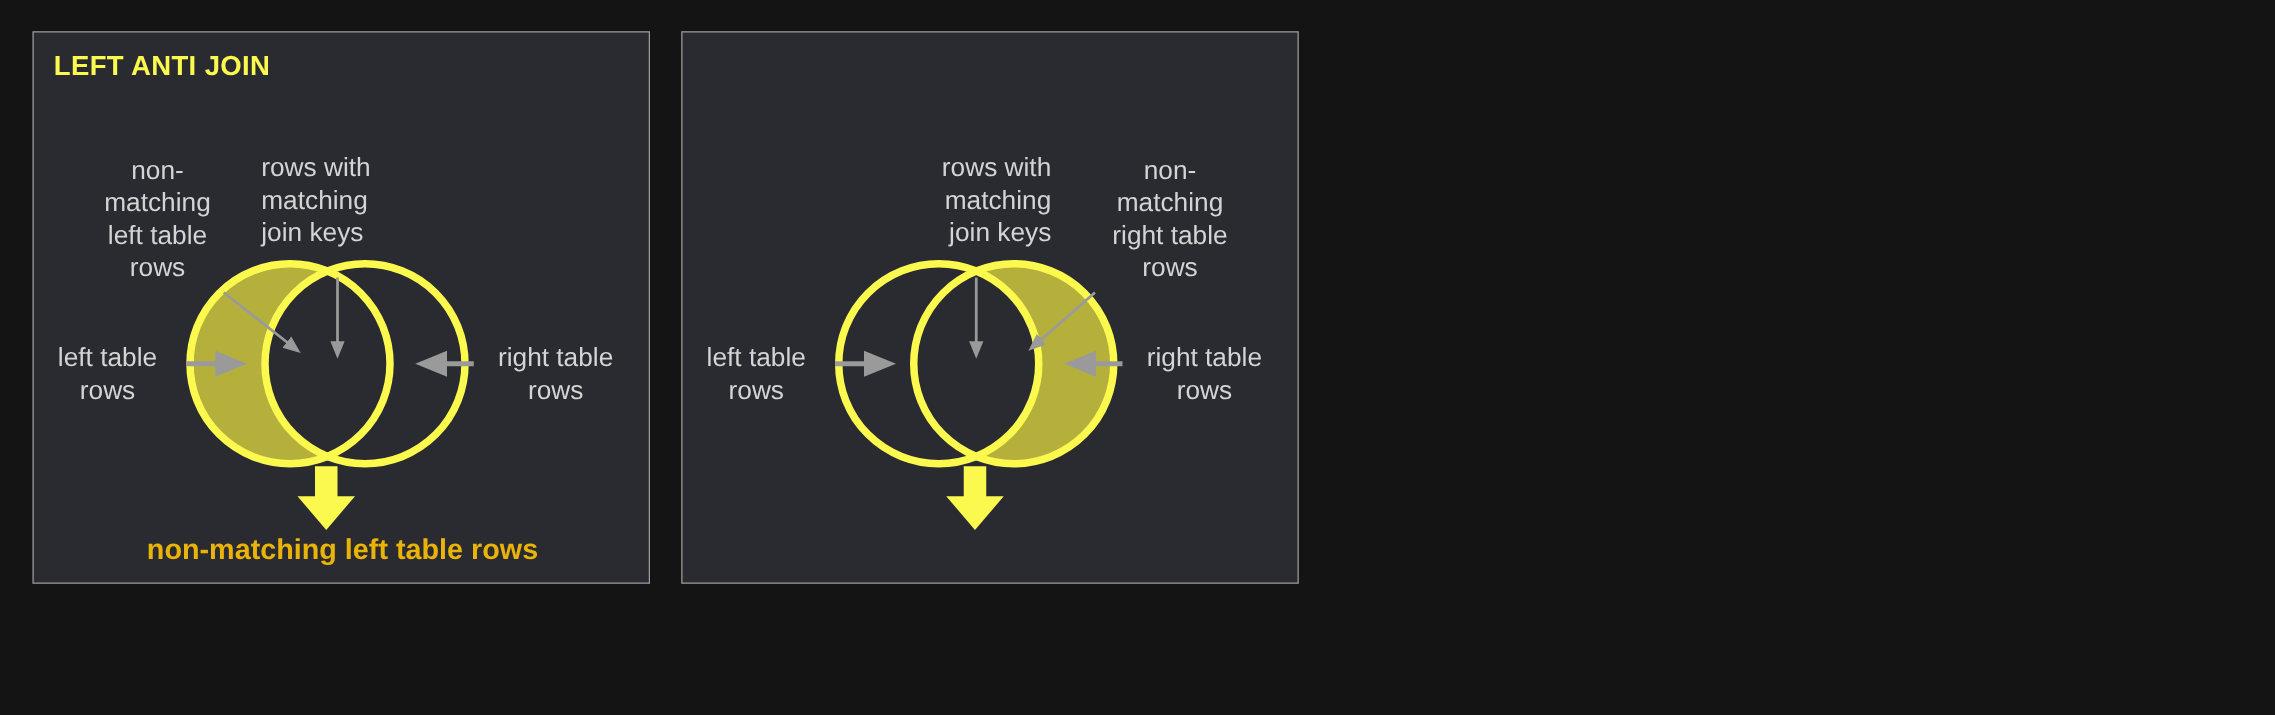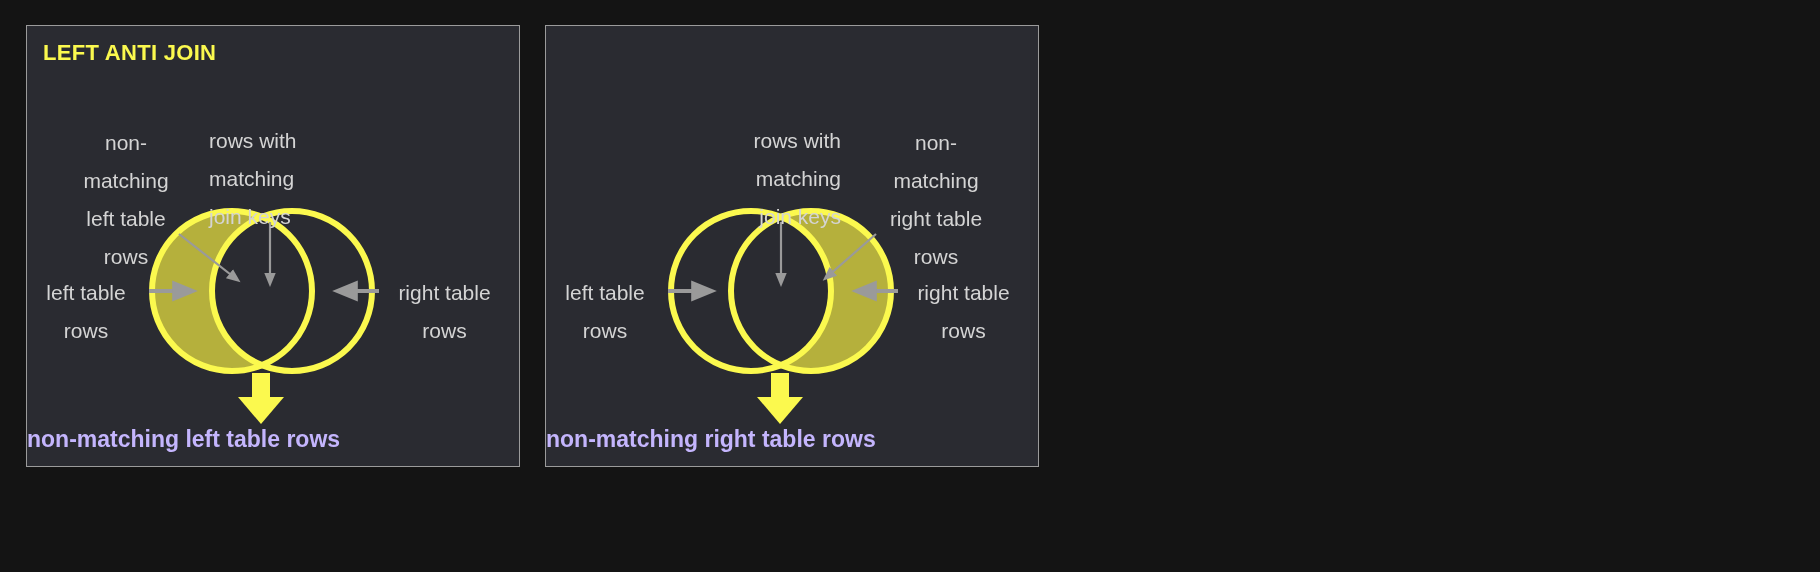--- a/index.html
+++ b/index.html
@@ -34,42 +34,43 @@
     font-weight:bold;
     letter-spacing:.3px;
     white-space:nowrap;
   }
 
   
   .anno{
     position:absolute;
     color:#d4d4d4;
     font-size:21px;
-    line-height:38px;
+    line-height:26px;
     white-space:pre-line;
   }
   .anno.center{text-align:center;}
   .anno.right{text-align:right;}
   .anno.left{text-align:left;}
 
   
   .venn{
     position:absolute;
     left:0;top:0;
     width:494px;height:442px;
     pointer-events:none;
   }
 
   
   .caption{
     position:absolute;
     left:0;
     width:494px;
     top:400px;
-    color:#c4b5fd;
+    text-align:center;
+    color:#eab308;
     font-size:23px;
     font-weight:bold;
     white-space:nowrap;
   }
 </style>
 </head>
 <body>
 
 <div class="stage">
 
@@ -168,16 +169,15 @@
 matching
 right table
 rows</div>
 
     <div class="anno center" style="left:0px;top:248px;width:118px;">left table
 rows</div>
 
     <div class="anno center" style="left:345px;top:248px;width:145px;">right table
 rows</div>
 
-    <div class="caption">non-matching right table rows</div>
   </div>
 
 </div>
 
 </body></html>

